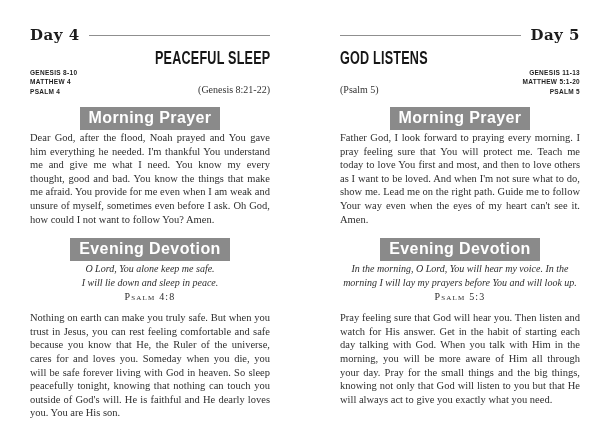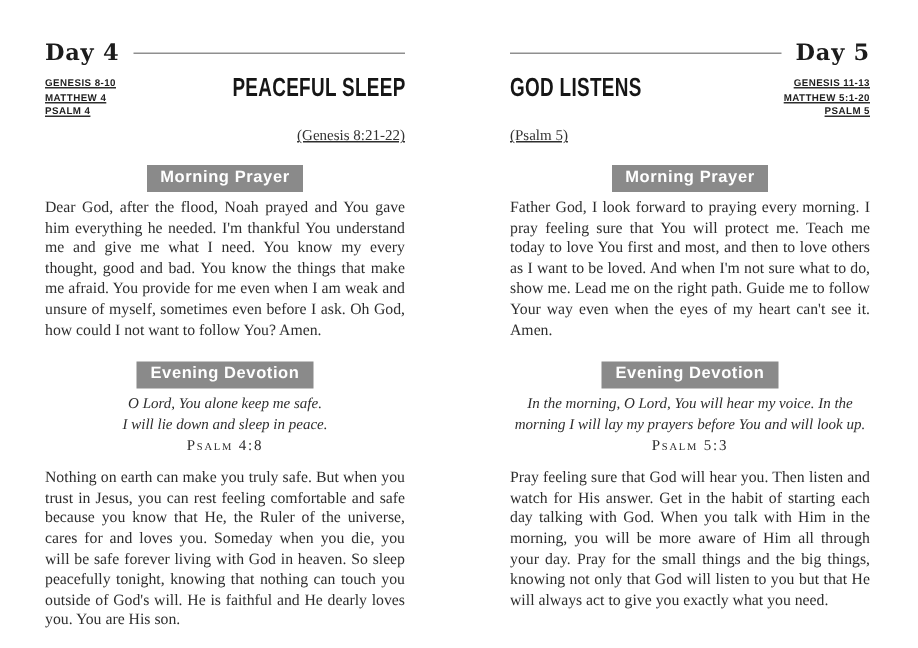--- a/index.html
+++ b/index.html
@@ -12,21 +12,21 @@
   .page-left  { padding:28px 36px 0 30px; }
   .page-right { padding:28px 32px 0 34px; }
 
   .day-row { display:flex; align-items:center; gap:9px; height:14px; }
   .day-label {
     font-family:"DejaVu Serif", serif; font-weight:bold; font-size:15px;
     line-height:1; letter-spacing:0.5px; color:#1c1c1c; white-space:nowrap;
   }
   .rule { flex:1 1 auto; height:0; border-top:1.5px solid var(--rule, #8f8f8f); margin-top:1px; }
 
-  .header-row { display:flex; justify-content:space-between; align-items:flex-start; margin-top:7px;text-decoration:underline; }
+  .header-row { display:flex; justify-content:space-between; align-items:flex-end; margin-top:7px; }
   .refs {
     font-family:"Liberation Sans", sans-serif; font-weight:bold;
     font-size:6.5px; line-height:9.5px; letter-spacing:0.3px; color:#1e1e1e;
     padding-top:2px; white-space:nowrap;
   }
   .refs.align-right { text-align:right; }
 
   .title-block.align-right { text-align:right; }
   .title-block.align-left  { text-align:left; }
   .title {
@@ -35,21 +35,21 @@
     transform:scaleX(0.72); white-space:nowrap;
   }
   .title-block.align-right .title { transform-origin:100% 50%; }
   .title-block.align-left  .title { transform-origin:0 50%; }
   .subtitle { font-size:10px; line-height:12px; margin-top:16px; color:#333333; }
 
   .badge-row { text-align:center; margin-top:11px; height:16px; }
   .badge-row.second { margin-top:12px;text-align:center; }
   .badge {
     display:inline-block; background:var(--badge_bg, #8a8a8a); color:var(--badge_text, #ffffff);
-    font-family:"Liberation Sans", sans-serif; font-weight:bold; font-size:11px;
+    font-family:"Liberation Sans", sans-serif; font-weight:bold; font-size:16px;
     line-height:1; padding:3px 9px 4px; letter-spacing:0.4px;
   }
 
   .body-text {
     margin:8px 0 0 0; font-size:10.5px; line-height:13.6px;
     text-align:justify; color:#2e2e2e;
   }
 
   .quote { margin-top:8px; text-align:center; }
   .quote-line {

